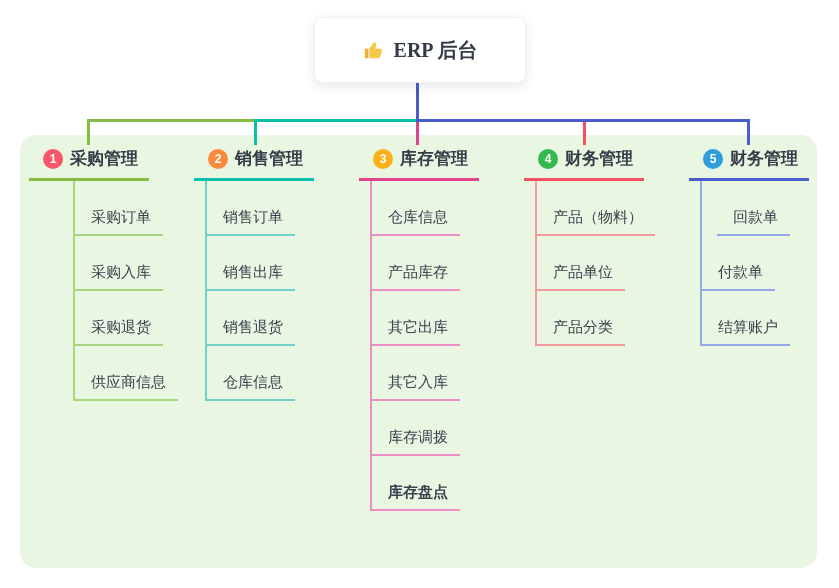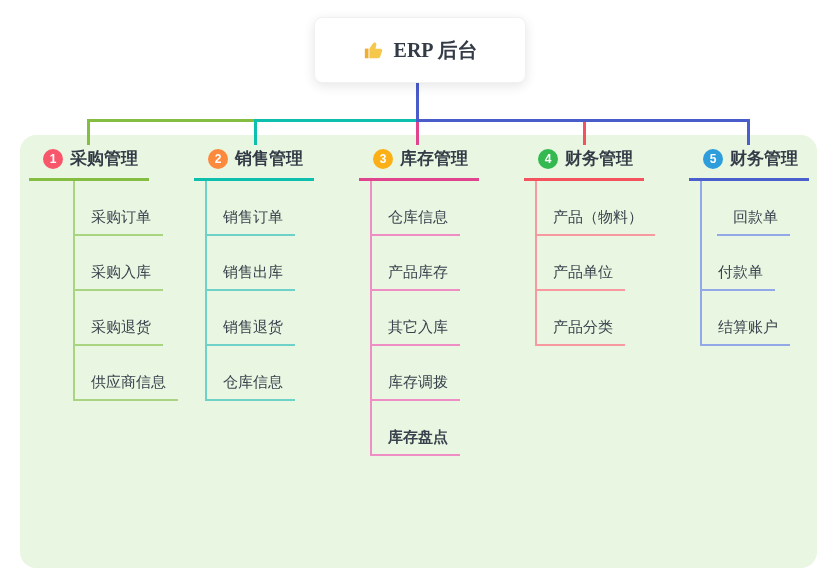--- a/index.html
+++ b/index.html
@@ -116,20 +116,21 @@
   </div>
 
   <div class="branch">
     <div class="branch-header" style="border-bottom-color: rgb(224, 68, 143);">
       <span class="badge" style="background: rgb(251, 176, 23);">3</span>
       <span class="branch-title">库存管理</span>
     </div>
     <ul class="children" style="border-left-color: rgb(239, 142, 197);">
         <li class="child" style="border-bottom-color: rgb(239, 142, 197);">仓库信息</li>
         <li class="child" style="border-bottom-color: rgb(239, 142, 197);">产品库存</li>
+        <li class="child" style="border-bottom-color: rgb(239, 142, 197);">其它出库</li>
         <li class="child" style="border-bottom-color: rgb(239, 142, 197);">其它入库</li>
         <li class="child" style="border-bottom-color: rgb(239, 142, 197);">库存调拨</li>
         <li class="child" style="border-bottom-color: rgb(239, 142, 197); font-weight: bold;">库存盘点</li>
       </ul>
   </div>
 
   <div class="branch">
     <div class="branch-header" style="border-bottom-color: rgb(244, 82, 95);">
       <span class="badge" style="background: rgb(51, 185, 79);">4</span>
       <span class="branch-title">财务管理</span>

